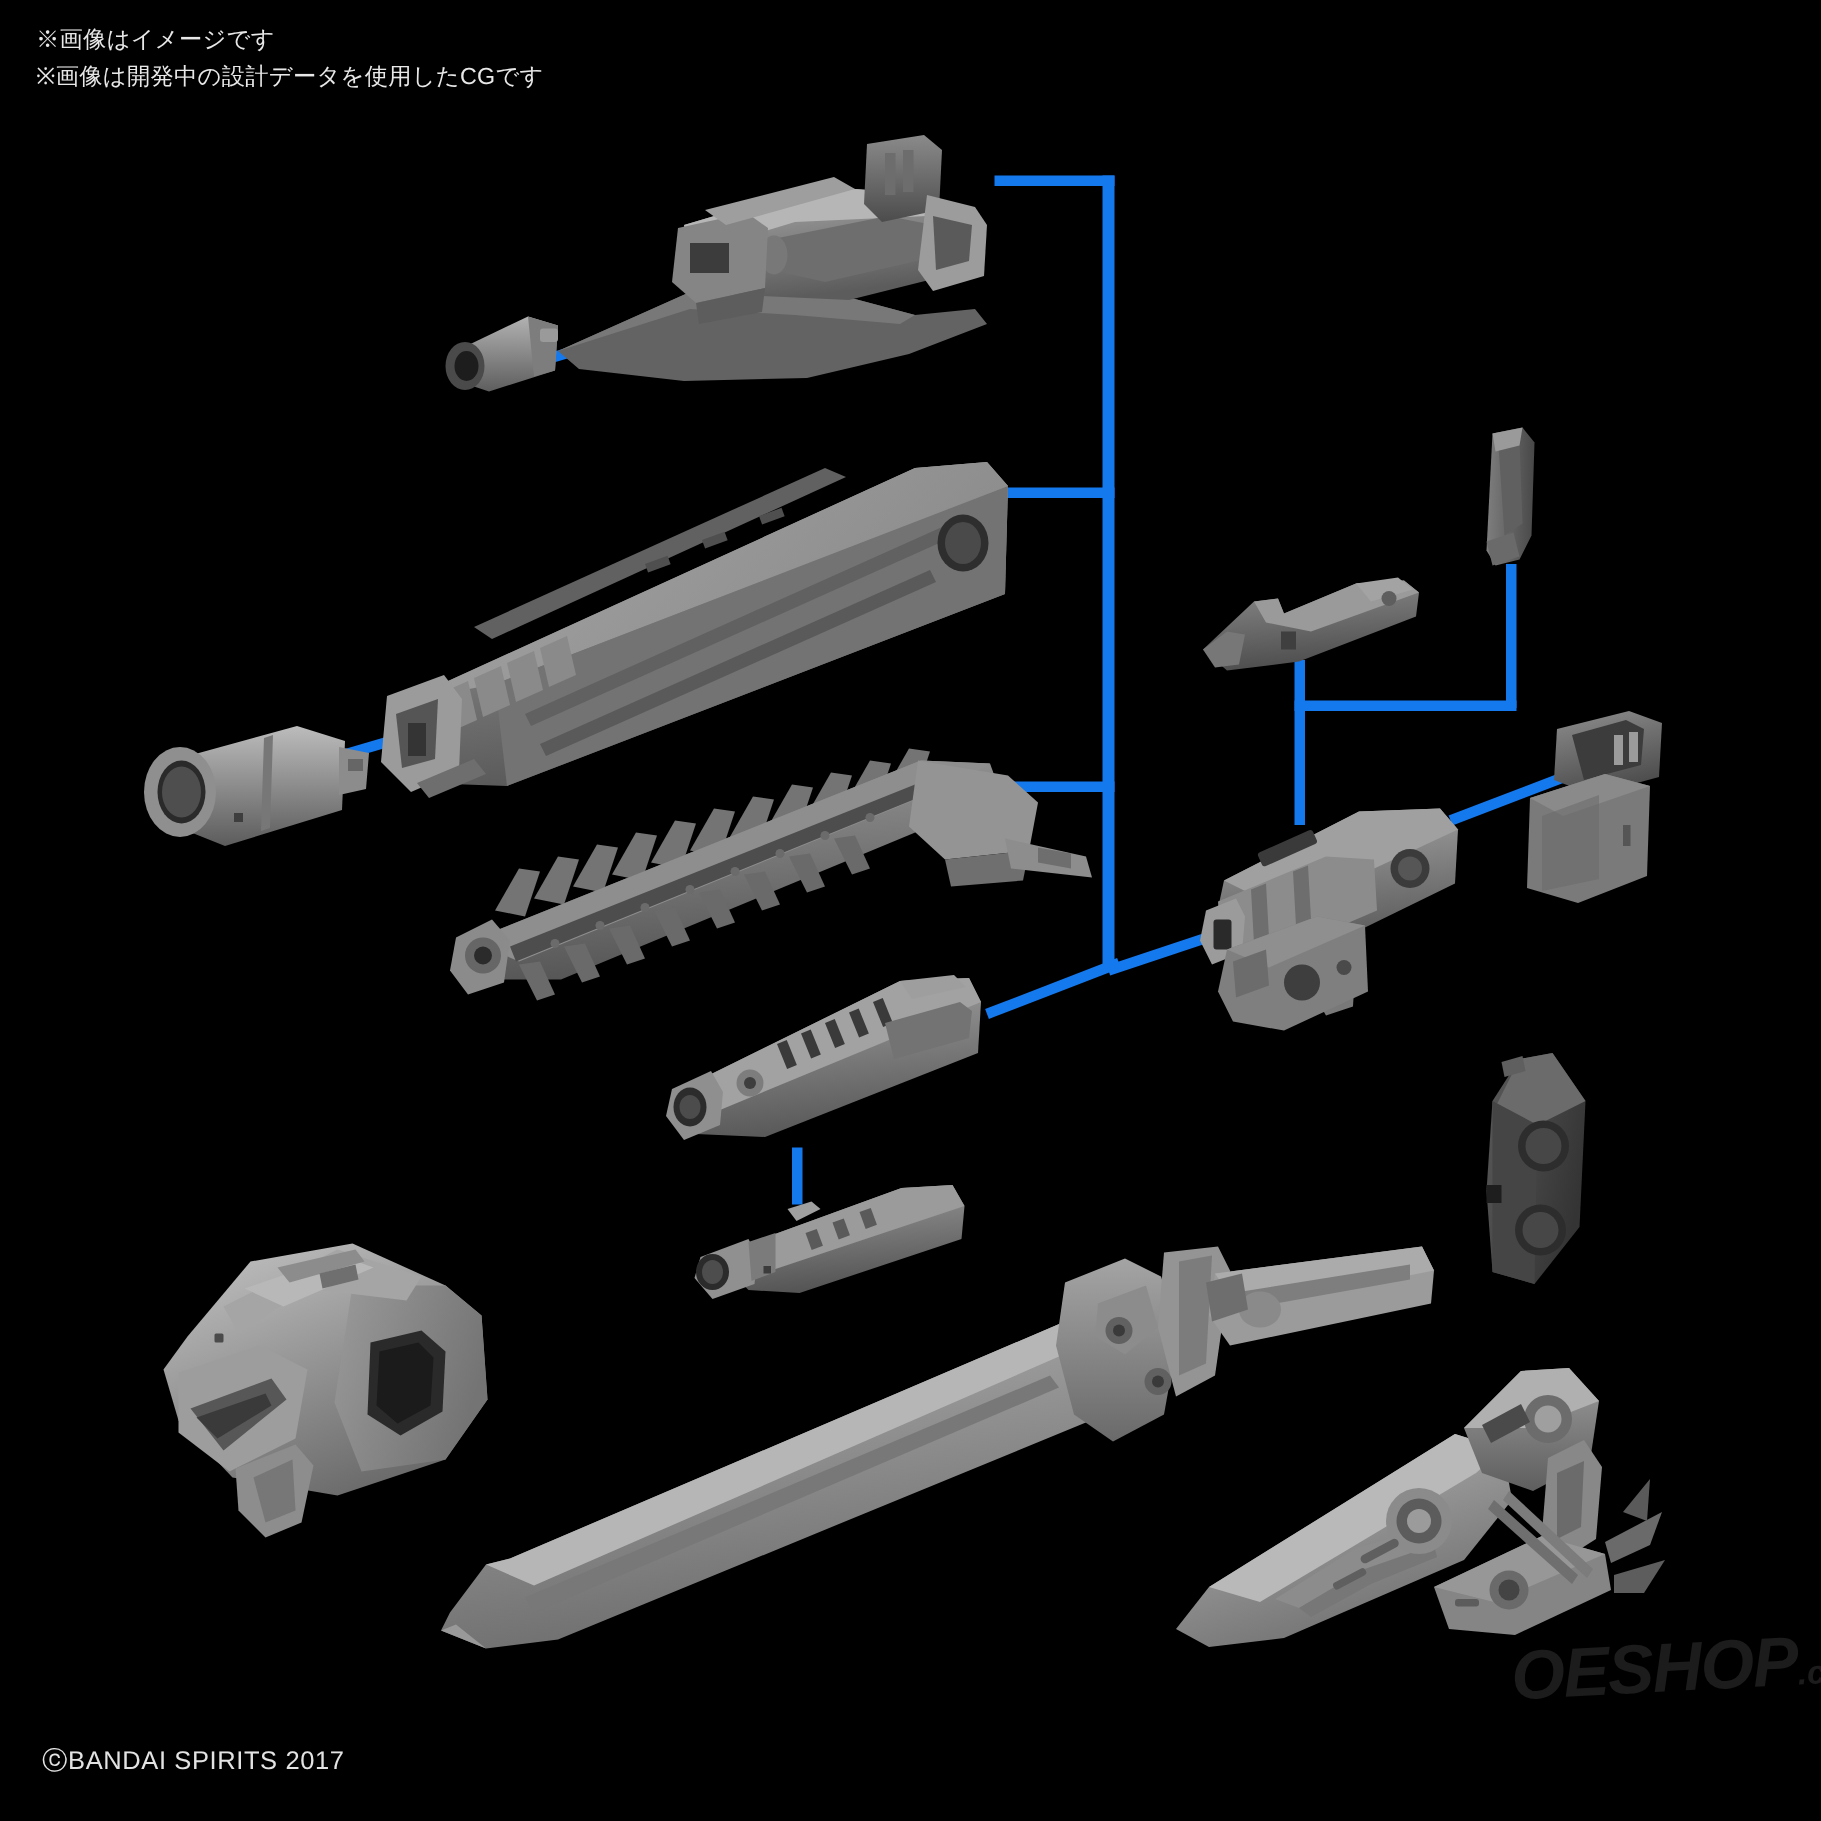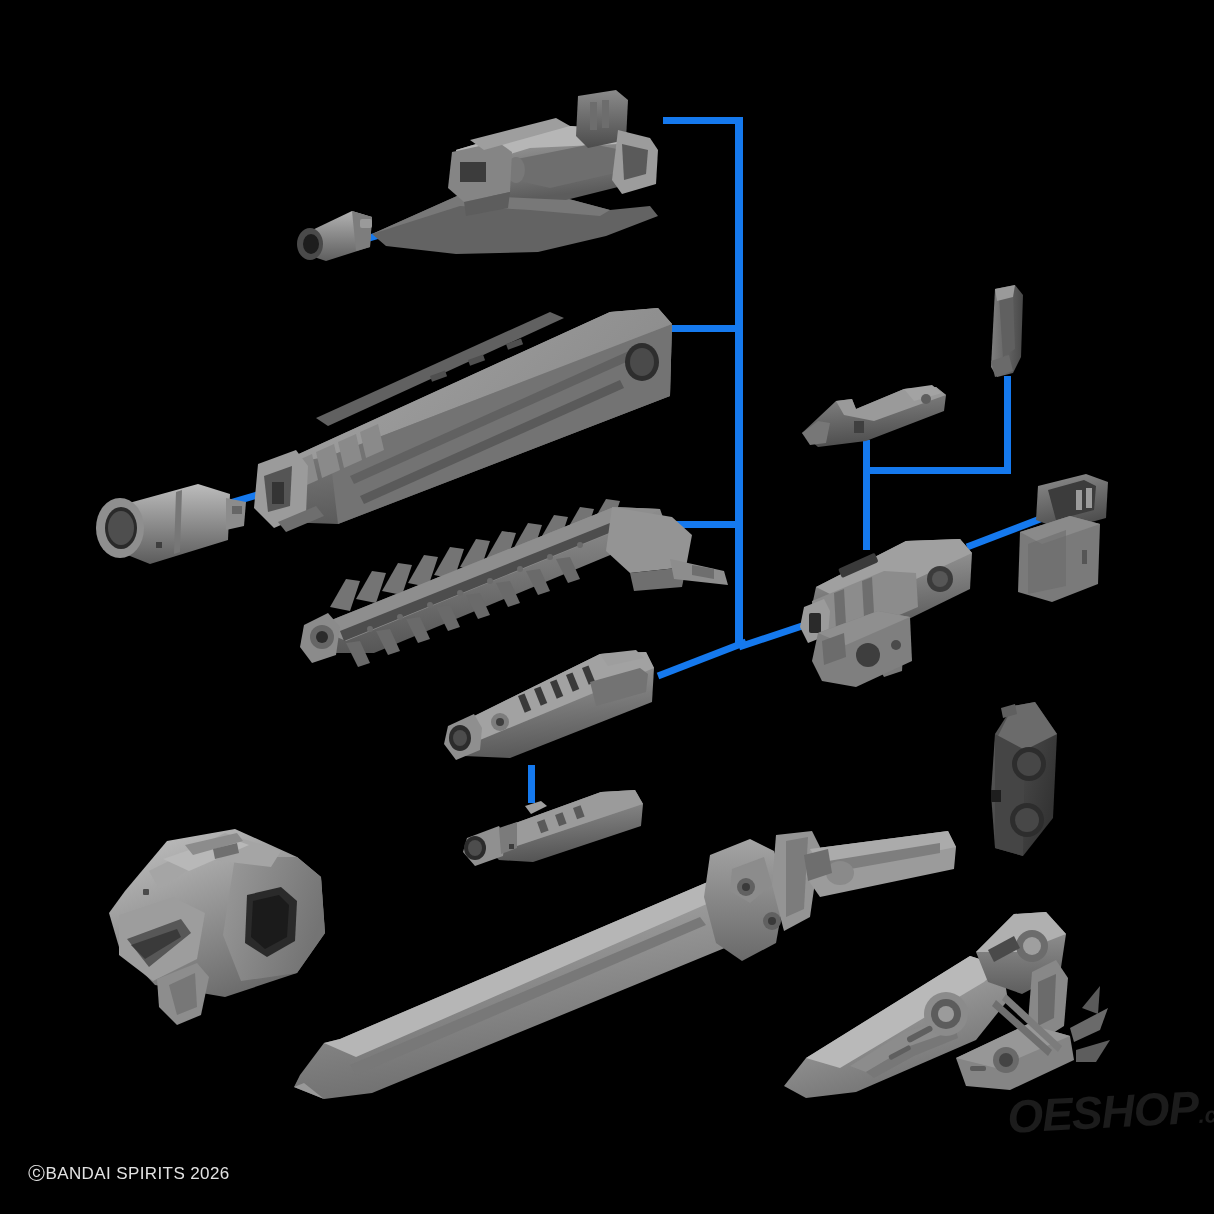--- a/index.html
+++ b/index.html
@@ -535,20 +535,22 @@
 
       <path d="M226 110 L282 160 L278 166 L222 116 Z" fill="#6f6f6f"></path>
       <path d="M236 104 L292 156 L288 162 L232 110 Z" fill="#7c7c7c"></path>
 
       <path d="M300 138 L338 118 L330 140 L304 152 Z" fill="#6a6a6a"></path>
       <path d="M306 160 L340 150 L326 172 L306 172 Z" fill="#5d5d5d"></path>
       <path d="M312 118 L330 96 L328 124 Z" fill="#5a5a5a"></path>
     </svg>
   </div>
 
-
-  <div class="copyright">ⓒBANDAI SPIRITS 2026</div>
+  <div class="disclaimer">※画像はイメージです
+※画像は開発中の設計データを使用したCGです</div>
+
+  <div class="copyright">ⓒBANDAI SPIRITS 2017</div>
 
   <div class="watermark">
     <span>OESHOP</span><span class="tld">.co.uk</span>
   </div>
 
 </div>
 
 </body></html>

